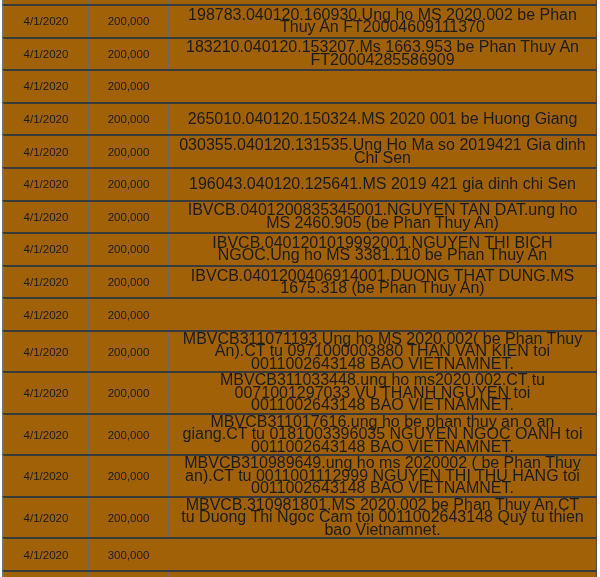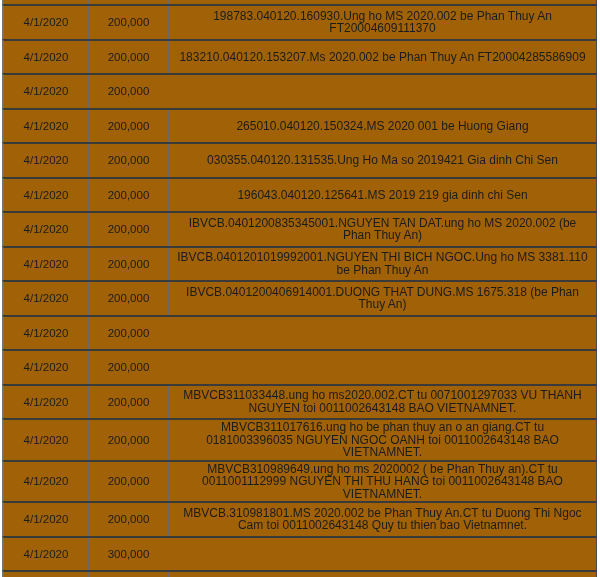--- a/index.html
+++ b/index.html
@@ -31,21 +31,21 @@
     display:flex; align-items:center; justify-content:center;
     text-align:center;
     box-sizing:border-box;
     overflow:hidden;
   }
   .cell + .cell { border-left:1.5px solid #686868; }
   .cell.date  { flex:0 0 84px; font-size:11.5px; }
   .cell.amount{ flex:0 0 80px; font-size:11.5px; }
   .cell.desc  {
     flex:1;
-    font-size:12px;
+    font-size:16px;
     line-height:12.5px;
     padding:1px 8px;
   }
 </style>
 </head>
 <body>
 
 <div class="canvas">
   <div class="table">
 
@@ -57,21 +57,21 @@
 
     <div class="row">
       <div class="cell date">4/1/2020</div>
       <div class="cell amount">200,000</div>
       <div class="cell desc">198783.040120.160930.Ung ho MS 2020.002 be Phan Thuy An FT20004609111370</div>
     </div>
 
     <div class="row">
       <div class="cell date">4/1/2020</div>
       <div class="cell amount">200,000</div>
-      <div class="cell desc">183210.040120.153207.Ms 2020.002 be Phan Thuy An FT20004285586909</div>
+      <div class="cell desc">183210.040120.153207.Ms 1663.953 be Phan Thuy An FT20004285586909</div>
     </div>
 
     <div class="row">
       <div class="cell date">4/1/2020</div>
       <div class="cell amount">200,000</div>
     </div>
 
     <div class="row">
       <div class="cell date">4/1/2020</div>
       <div class="cell amount">200,000</div>
@@ -80,27 +80,27 @@
 
     <div class="row">
       <div class="cell date">4/1/2020</div>
       <div class="cell amount">200,000</div>
       <div class="cell desc">030355.040120.131535.Ung Ho Ma so 2019421 Gia dinh Chi Sen</div>
     </div>
 
     <div class="row">
       <div class="cell date">4/1/2020</div>
       <div class="cell amount">200,000</div>
-      <div class="cell desc">196043.040120.125641.MS 2019 219 gia dinh chi Sen</div>
+      <div class="cell desc">196043.040120.125641.MS 2019 421 gia dinh chi Sen</div>
     </div>
 
     <div class="row">
       <div class="cell date">4/1/2020</div>
       <div class="cell amount">200,000</div>
-      <div class="cell desc">IBVCB.0401200835345001.NGUYEN TAN DAT.ung ho MS 2020.002 (be Phan Thuy An)</div>
+      <div class="cell desc">IBVCB.0401200835345001.NGUYEN TAN DAT.ung ho MS 2460.905 (be Phan Thuy An)</div>
     </div>
 
     <div class="row">
       <div class="cell date">4/1/2020</div>
       <div class="cell amount">200,000</div>
       <div class="cell desc">IBVCB.0401201019992001.NGUYEN THI BICH NGOC.Ung ho MS 3381.110 be Phan Thuy An</div>
     </div>
 
     <div class="row">
       <div class="cell date">4/1/2020</div>
@@ -109,20 +109,21 @@
     </div>
 
     <div class="row">
       <div class="cell date">4/1/2020</div>
       <div class="cell amount">200,000</div>
     </div>
 
     <div class="row">
       <div class="cell date">4/1/2020</div>
       <div class="cell amount">200,000</div>
+      <div class="cell desc">MBVCB311071193.Ung ho MS 2020.002( be Phan Thuy An).CT tu 0971000003880 THAN VAN KIEN toi 0011002643148 BAO VIETNAMNET.</div>
     </div>
 
     <div class="row">
       <div class="cell date">4/1/2020</div>
       <div class="cell amount">200,000</div>
       <div class="cell desc">MBVCB311033448.ung ho ms2020.002.CT tu 0071001297033 VU THANH NGUYEN toi 0011002643148 BAO VIETNAMNET.</div>
     </div>
 
     <div class="row">
       <div class="cell date">4/1/2020</div>

